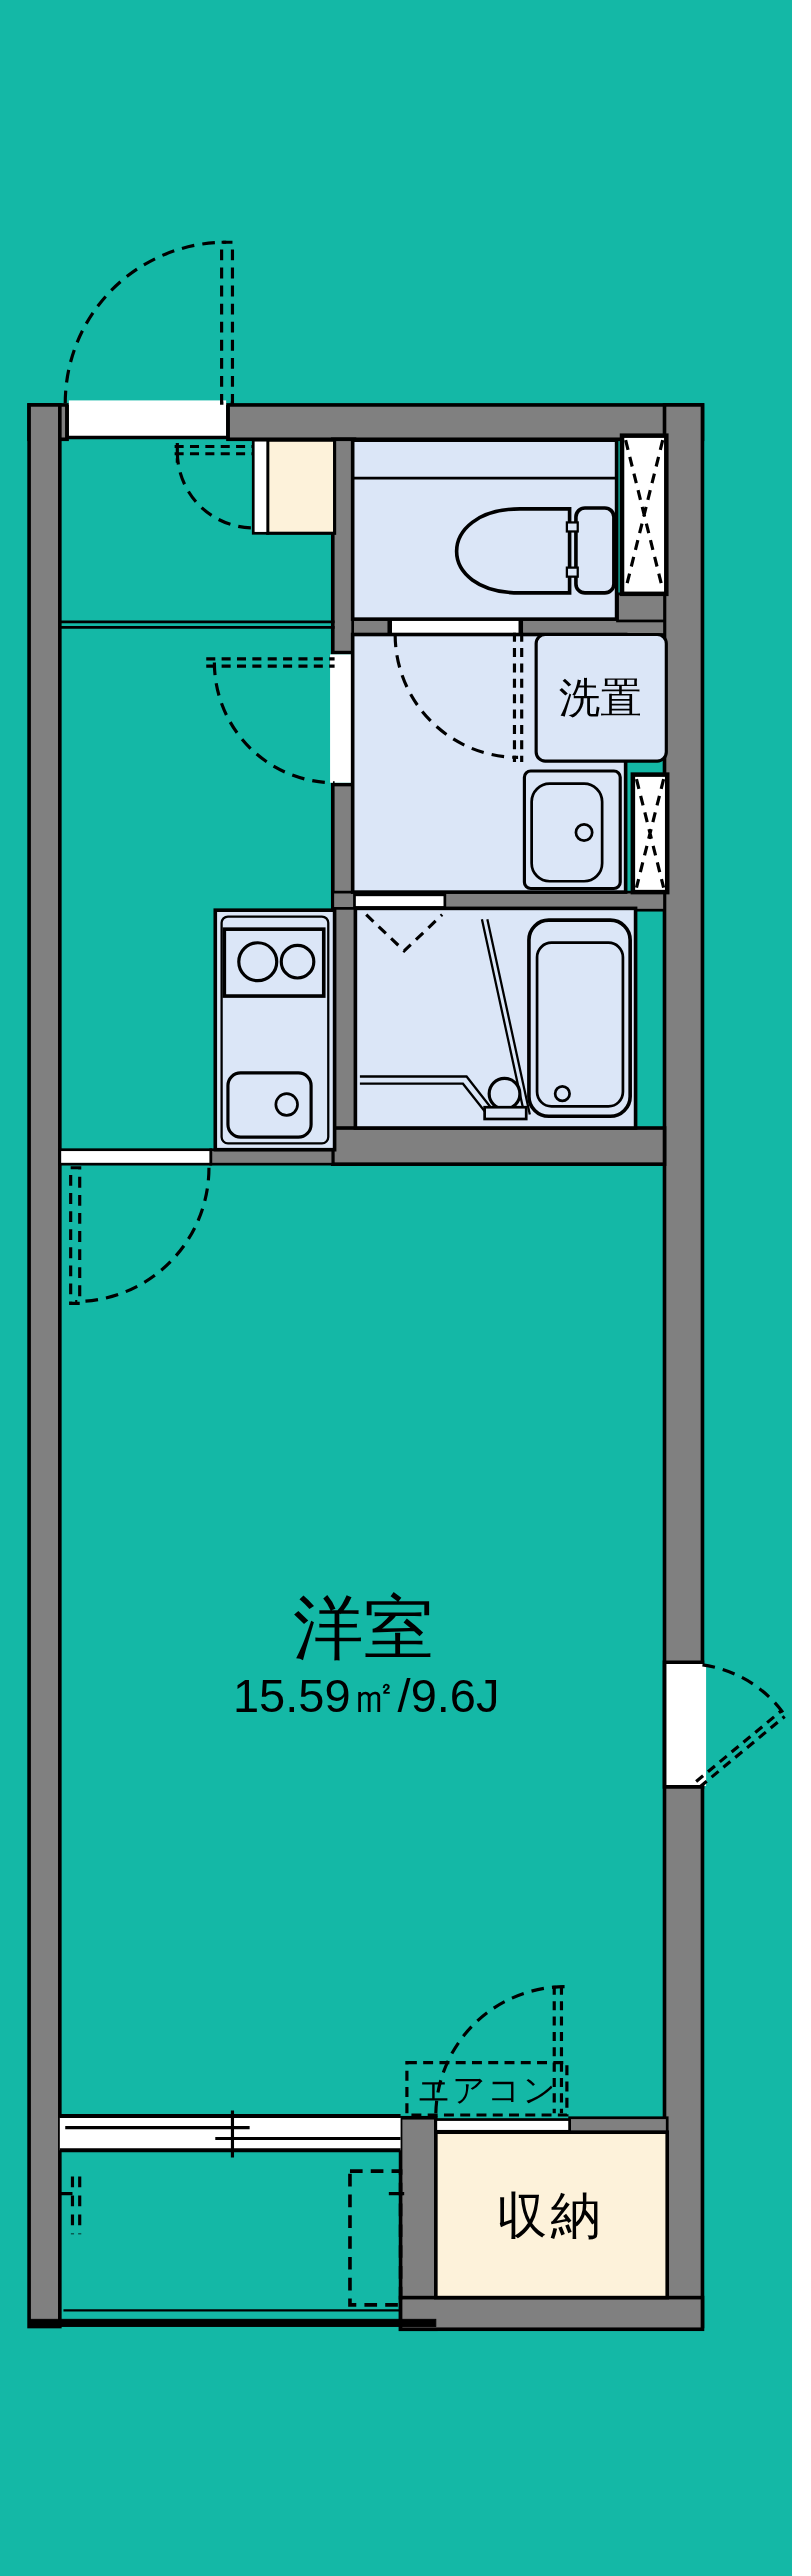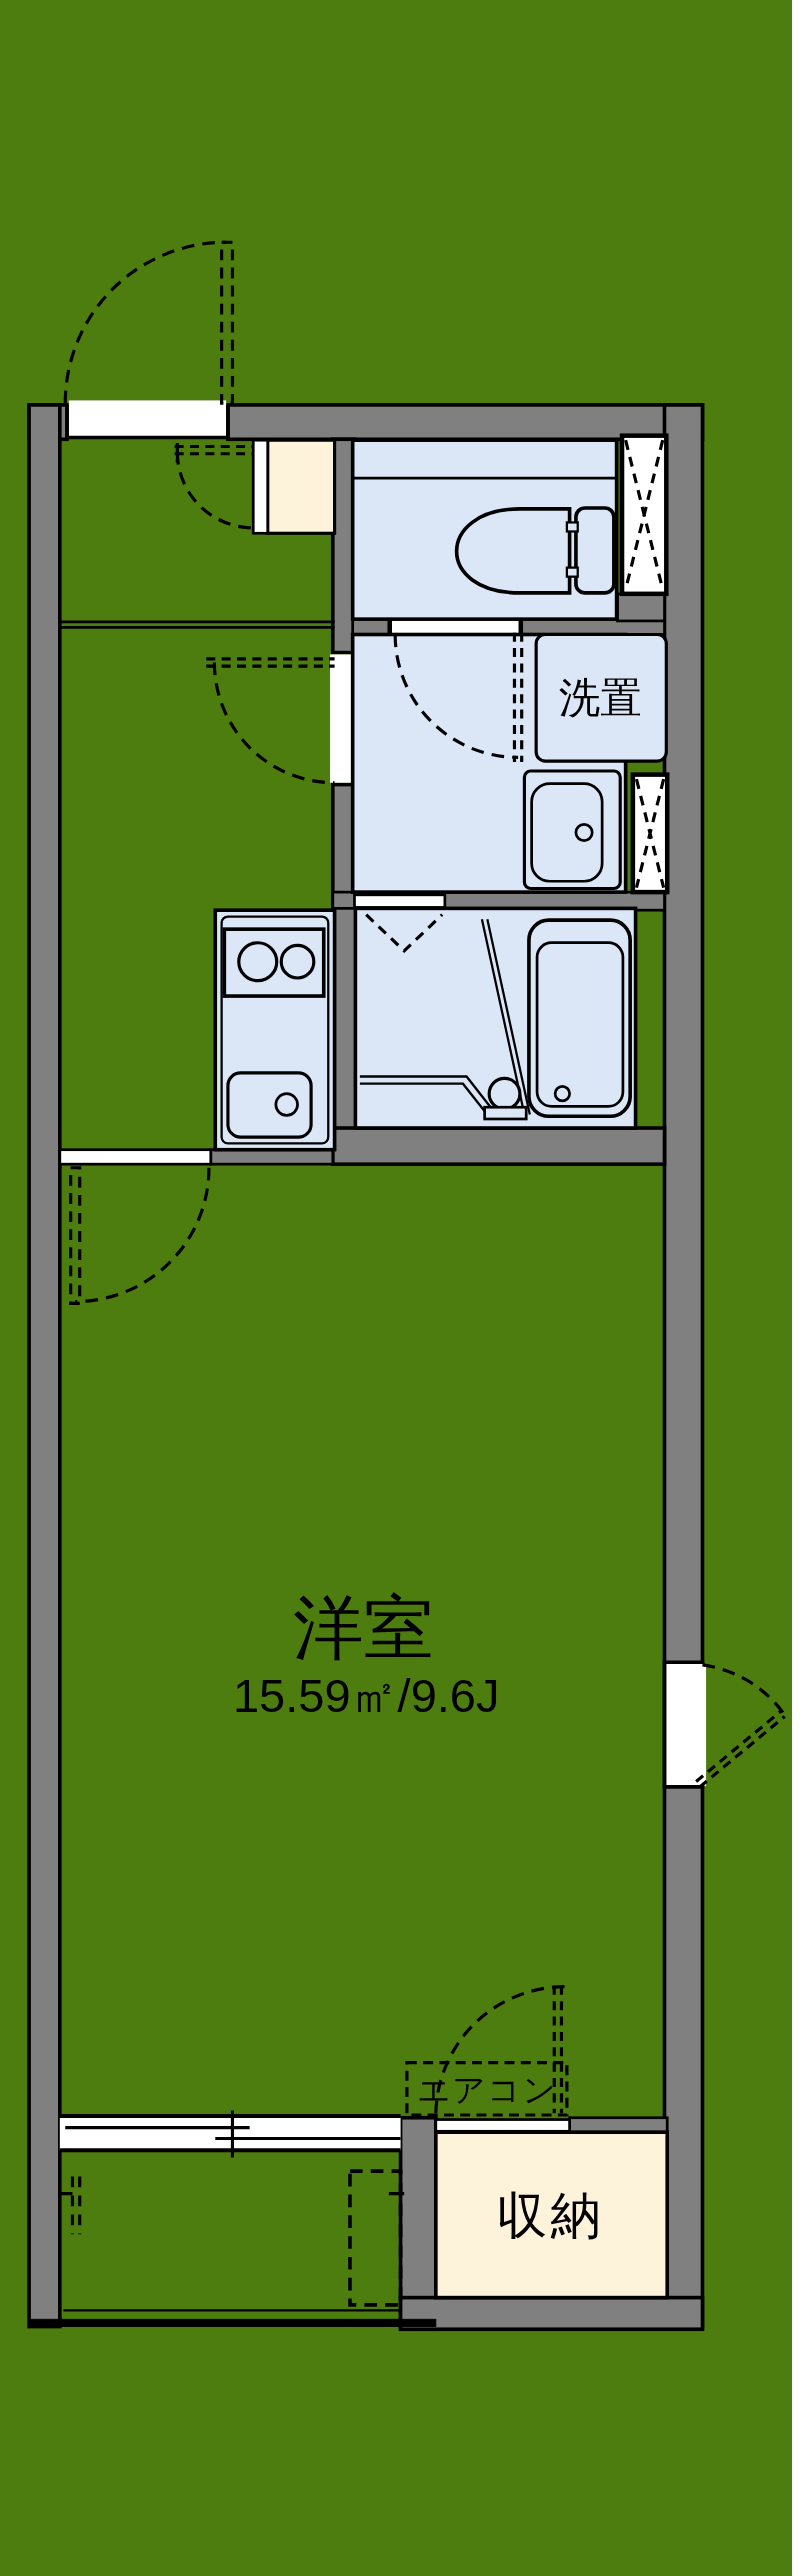--- a/index.html
+++ b/index.html
@@ -1,16 +1,16 @@
 <!DOCTYPE html>
 <html style="font-size:14.5px"><head>
 <meta charset="utf-8">
 <style>
   html,body{margin:0;padding:0;background:#fff;}
-  .page{position:relative;width:792px;height:2576px;background:#4d7c0f;font-family:"Liberation Sans","DejaVu Sans",sans-serif;}
+  .page{position:relative;width:792px;height:2576px;background:#14b8a6;font-family:"Liberation Sans","DejaVu Sans",sans-serif;}
   svg{display:block;}
   text{font-family:"Liberation Sans","DejaVu Sans",sans-serif;fill:#000000;}
   .lbl-room{font-size:78px;}
   .lbl-area{font-size:52px;}
   .lbl-laundry{font-size:46px;}
   .lbl-aircon{font-size:36px;letter-spacing:2px;}
   .lbl-storage{font-size:56px;letter-spacing:4px;}
 </style>
 </head>
 <body>

